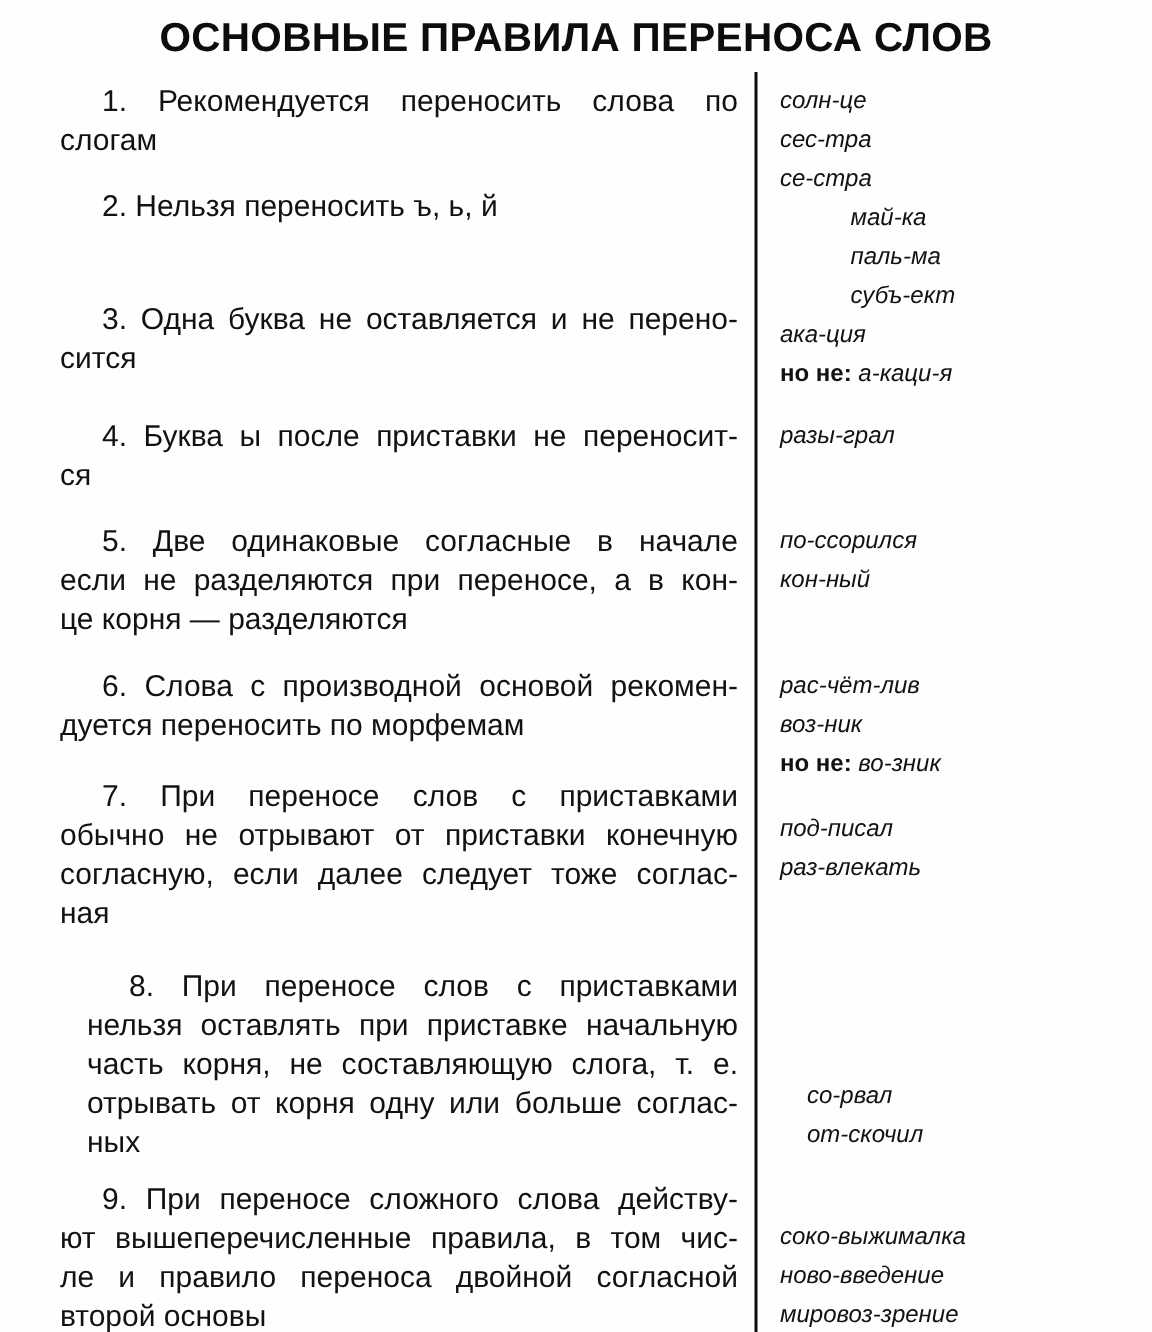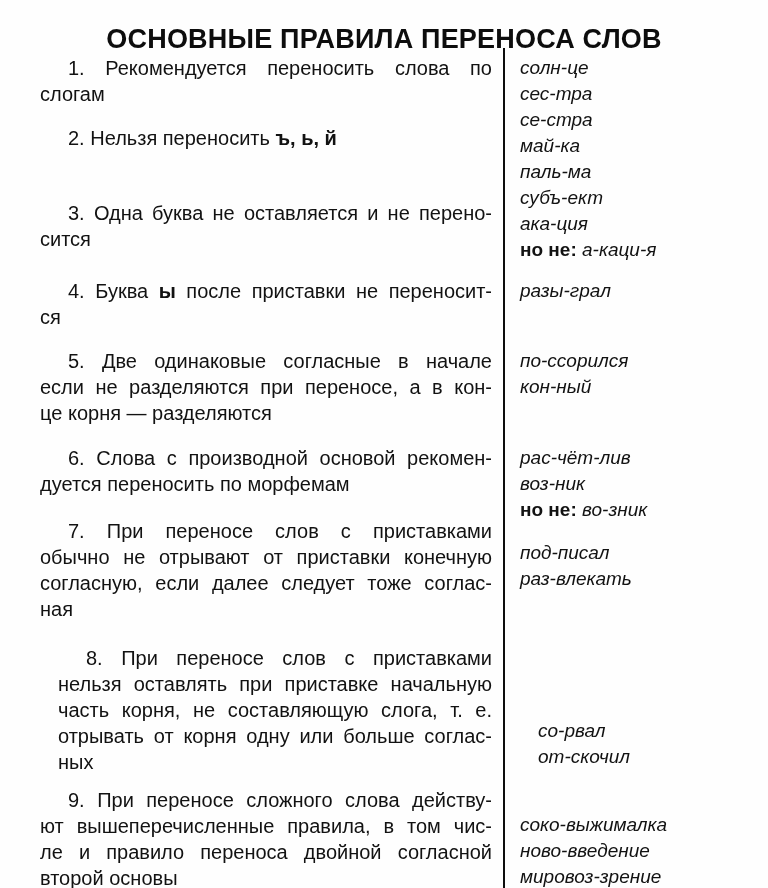--- a/index.html
+++ b/index.html
@@ -5,21 +5,21 @@
   html,body{margin:0;padding:0;background:#e8e8e8;}
   .page{
     position:relative;
     width:768px;height:888px;
     background:#fefefe;
     overflow:hidden;
     font-family:"Liberation Sans", sans-serif;
     color:#121212;
   }
   .title{
-    position:absolute;top:24px;left:0;width:768px;
+    position:absolute;top:10px;left:0;width:768px;
     text-align:center;
     font-size:27px;font-weight:700;
     letter-spacing:0.2px;
     color:#0d0d0d;
   }
   .rules-column{
     position:absolute;top:48px;left:40px;width:452px;
   }
   .rule-paragraph{margin:0;}
   .rules-column .rule-paragraph:nth-child(1){margin-top:7px;}
@@ -31,41 +31,41 @@
   .rules-column .rule-paragraph:nth-child(7){margin-top:21px;}
   .rules-column .rule-paragraph:nth-child(8){margin-top:23px;margin-left:18px;}
   .rules-column .rule-paragraph:nth-child(9){margin-top:12px;}
   .rule-line{
     font-size:20px;line-height:26px;
     text-align:justify;text-align-last:justify;
     white-space:nowrap;
   }
   .rule-line.last{text-align-last:left;white-space:normal;}
   .rule-line.first{text-indent:28px;}
-  .rule-line .b{font-weight:700;}
+  .rule-line .b{font-weight:400;}
   .column-divider{
     position:absolute;top:48px;left:503px;
     width:2px;height:840px;
     background:#0d0d0d;
   }
   .examples-column{
     position:absolute;top:48px;left:520px;width:240px;
   }
   .example-group{margin:0;}
   .examples-column .example-group:nth-child(1){margin-top:7px;}
-  .examples-column .example-group:nth-child(2){margin-top:0;}
+  .examples-column .example-group:nth-child(2){margin-top:0;margin-left:47px;}
   .examples-column .example-group:nth-child(3){margin-top:0;}
   .examples-column .example-group:nth-child(4){margin-top:15px;}
   .examples-column .example-group:nth-child(5){margin-top:44px;}
   .examples-column .example-group:nth-child(6){margin-top:45px;}
   .examples-column .example-group:nth-child(7){margin-top:17px;}
   .examples-column .example-group:nth-child(8){margin-top:126px;margin-left:18px;}
   .examples-column .example-group:nth-child(9){margin-top:42px;}
   .example-item{
-    font-size:19px;line-height:26px;
+    font-size:16px;line-height:26px;
   }
   .example-item .word{font-style:italic;}
   .example-item .prefix{font-style:normal;font-weight:700;text-align:center;}
 </style>
 </head>
 <body>
 
 <div class="page">
   <div class="title">ОСНОВНЫЕ ПРАВИЛА ПЕРЕНОСА СЛОВ</div>
   <div class="rules-column">

